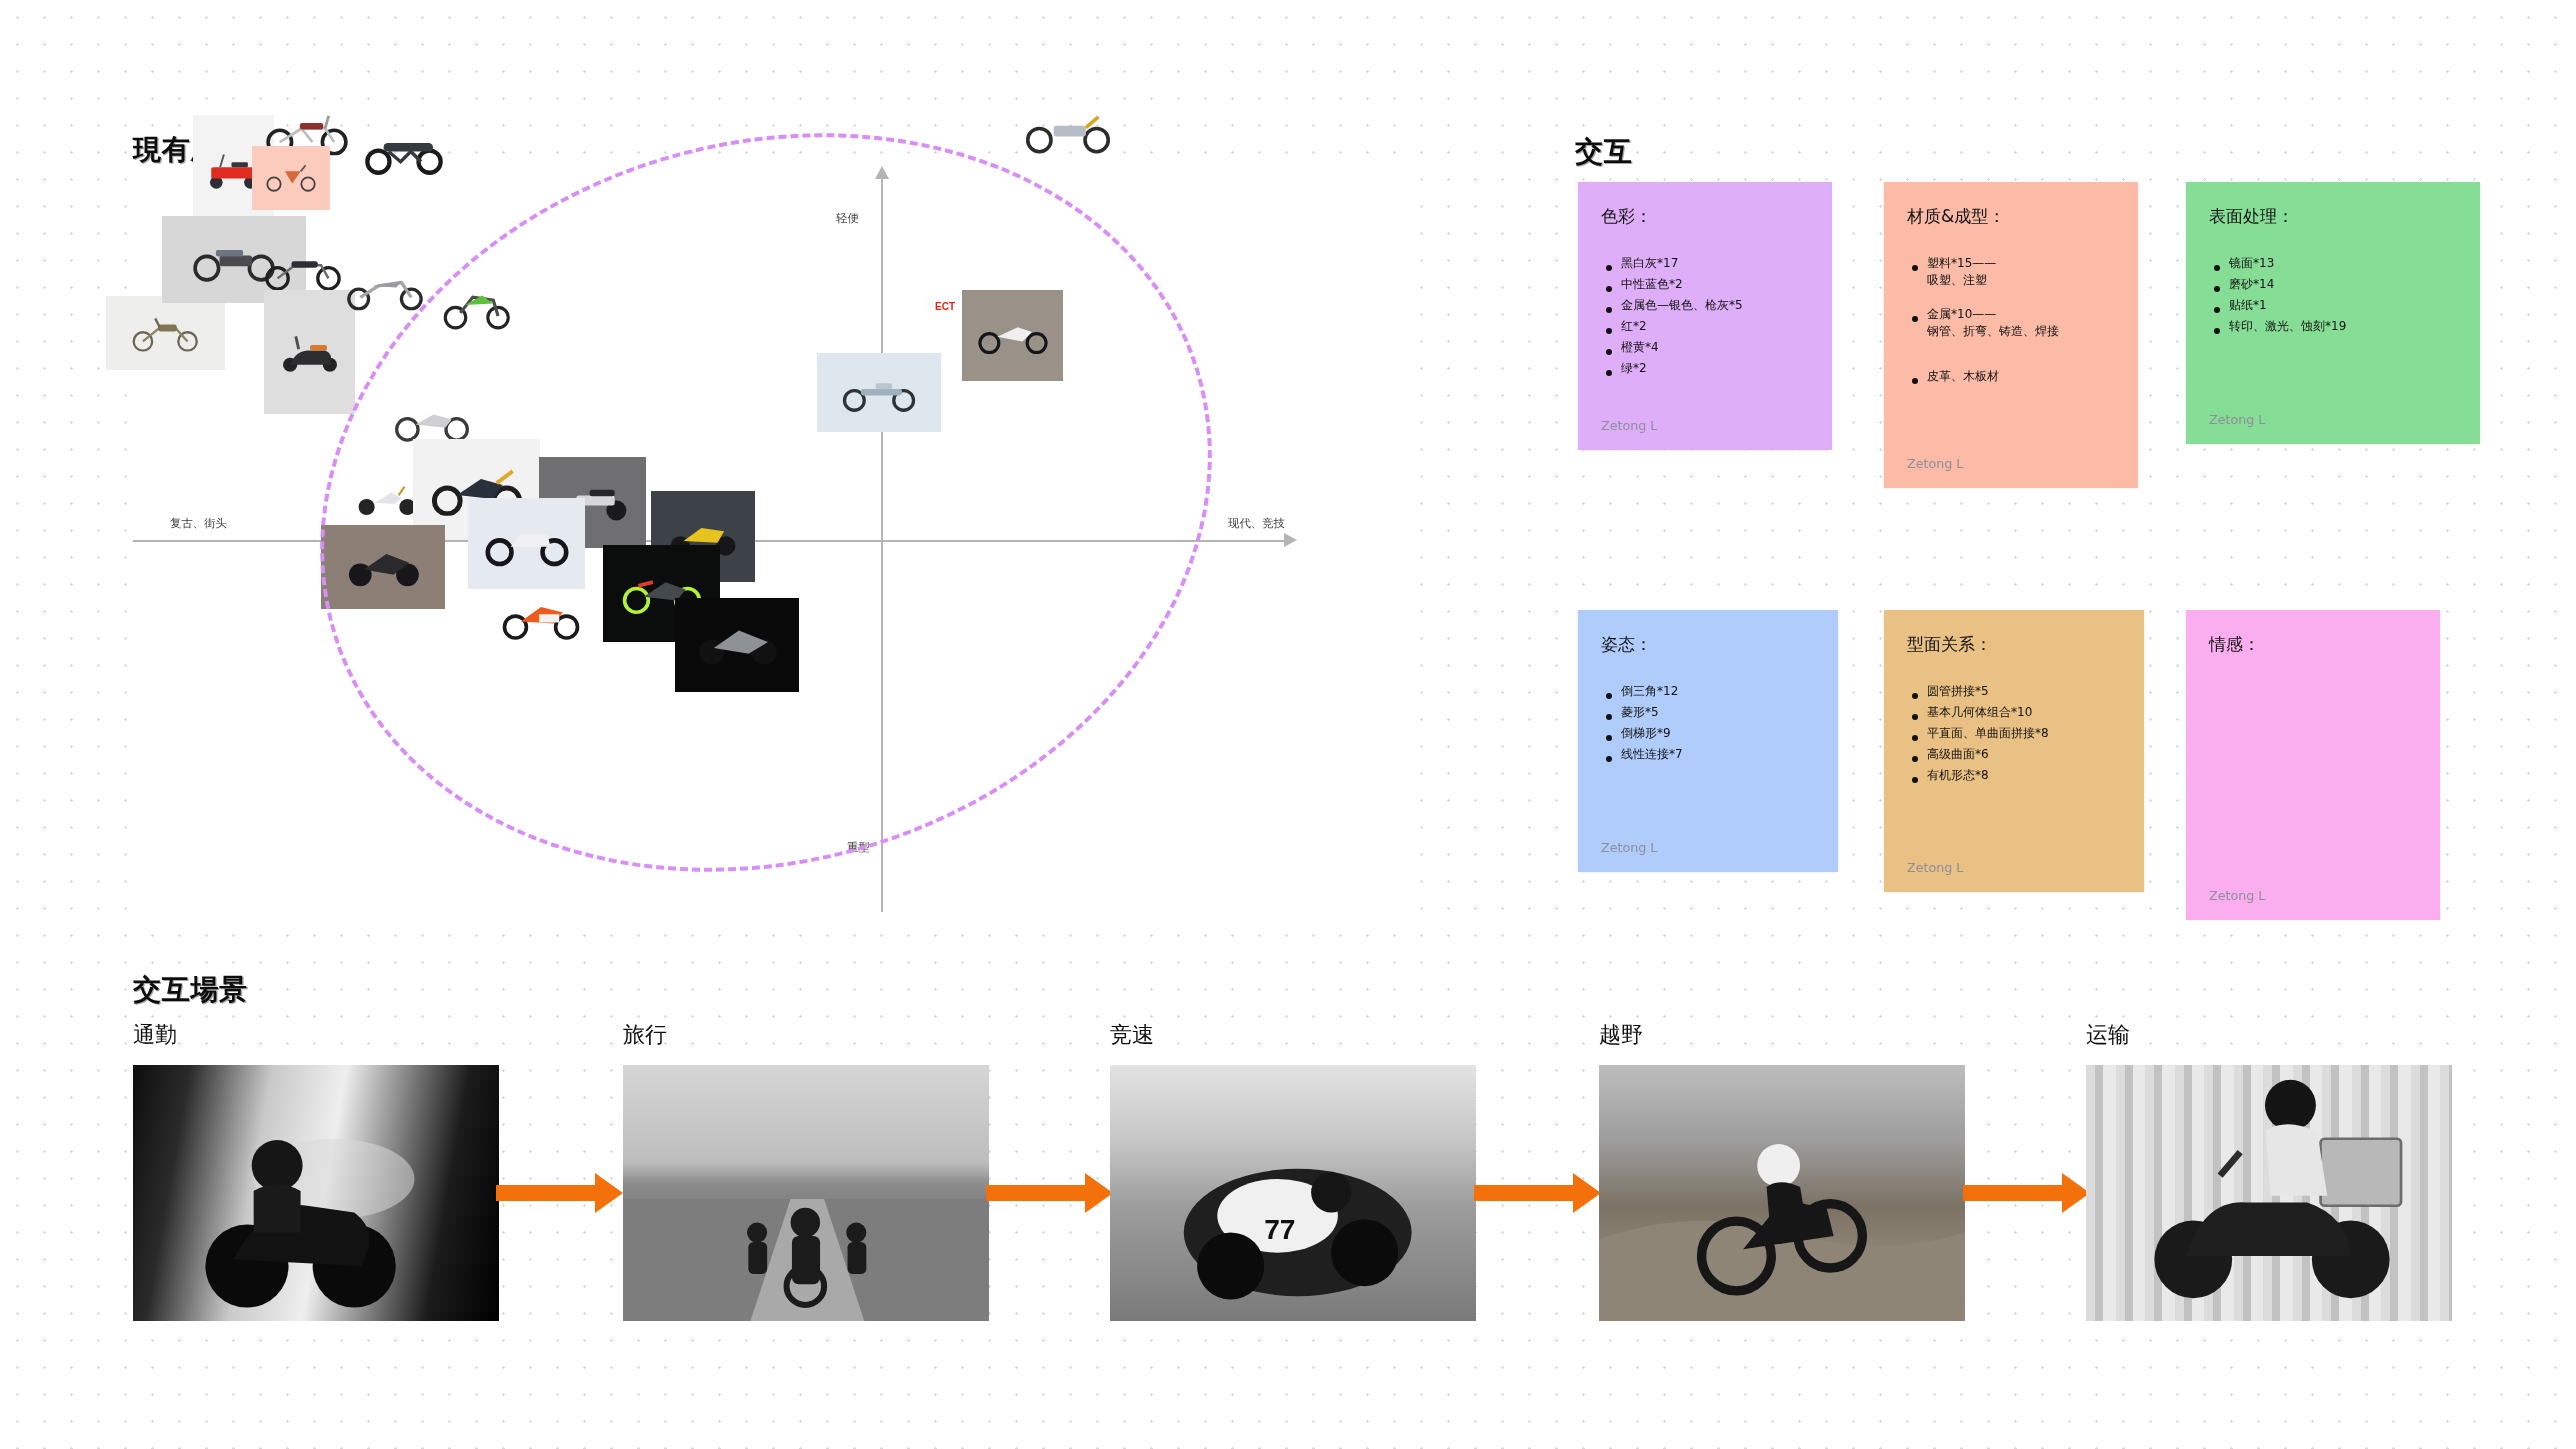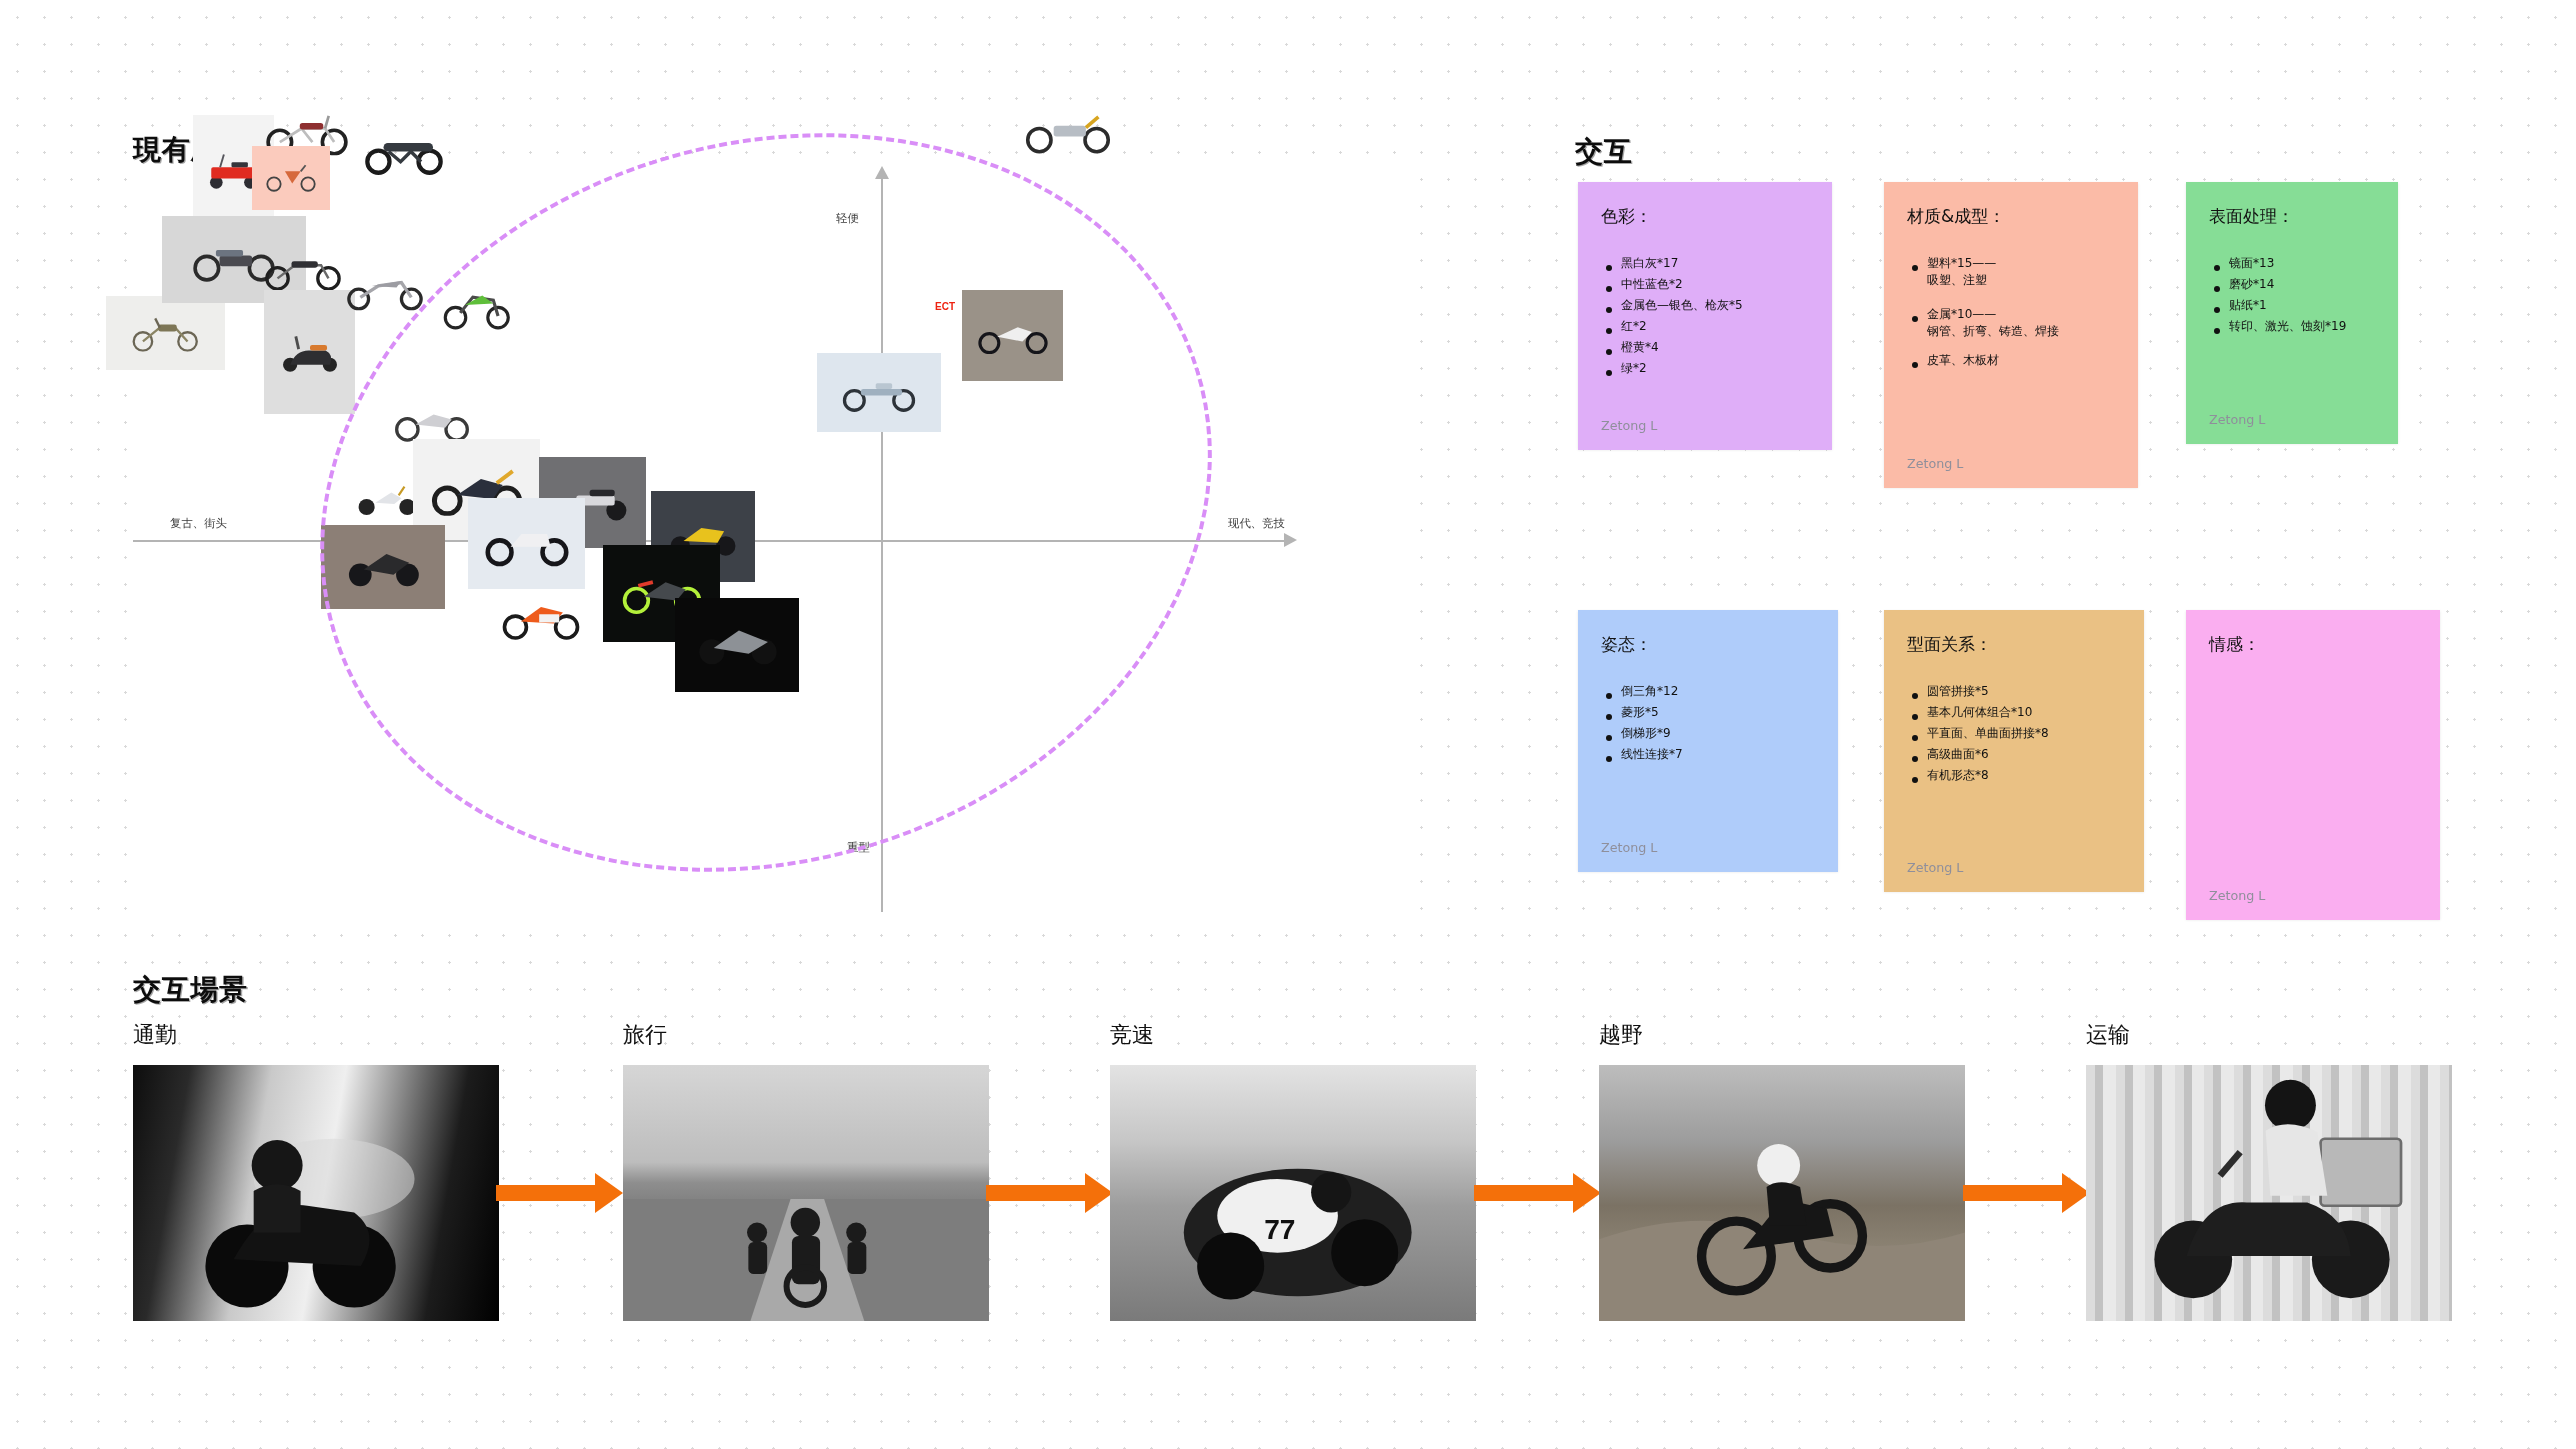--- a/index.html
+++ b/index.html
@@ -444,28 +444,28 @@
     <li>绿*2</li>
   </ul>
   <div class="note-author">Zetong L</div>
 </div>
 
 <div class="note" style="left: 1884px; top: 182px; width: 254px; height: 306px; background: rgb(251, 187, 167);">
   <div class="note-title">材质&amp;成型：</div>
   <ul>
     <li style="white-space:pre-line;margin-bottom:17.4px;">塑料*15——
 吸塑、注塑</li>
-    <li style="white-space:pre-line;margin-bottom:11px;">金属*10——
+    <li style="white-space:pre-line;margin-bottom:27px;">金属*10——
 钢管、折弯、铸造、焊接</li>
     <li>皮革、木板材</li>
   </ul>
   <div class="note-author">Zetong L</div>
 </div>
 
-<div class="note" style="left: 2186px; top: 182px; width: 212px; height: 262px; background: rgb(134, 221, 150);">
+<div class="note" style="left: 2186px; top: 182px; width: 294px; height: 262px; background: rgb(134, 221, 150);">
   <div class="note-title">表面处理：</div>
   <ul>
     <li>镜面*13</li>
     <li>磨砂*14</li>
     <li>贴纸*1</li>
     <li>转印、激光、蚀刻*19</li>
   </ul>
   <div class="note-author">Zetong L</div>
 </div>
 

